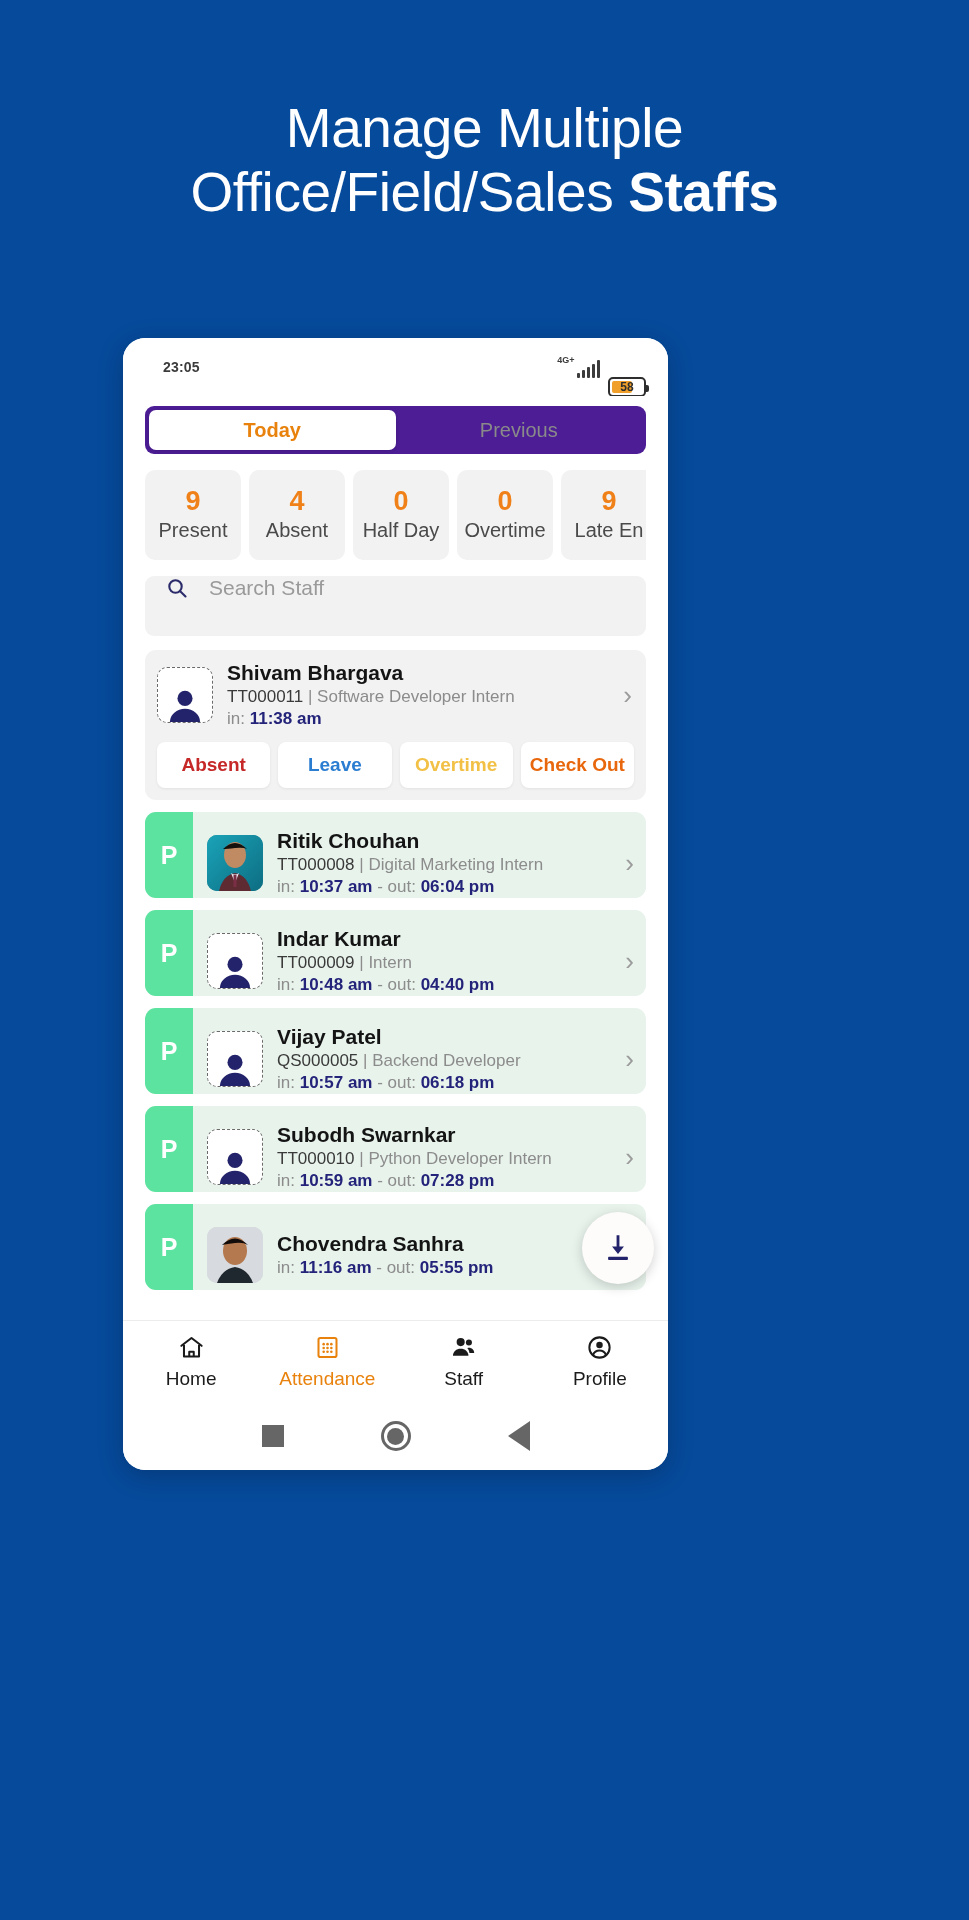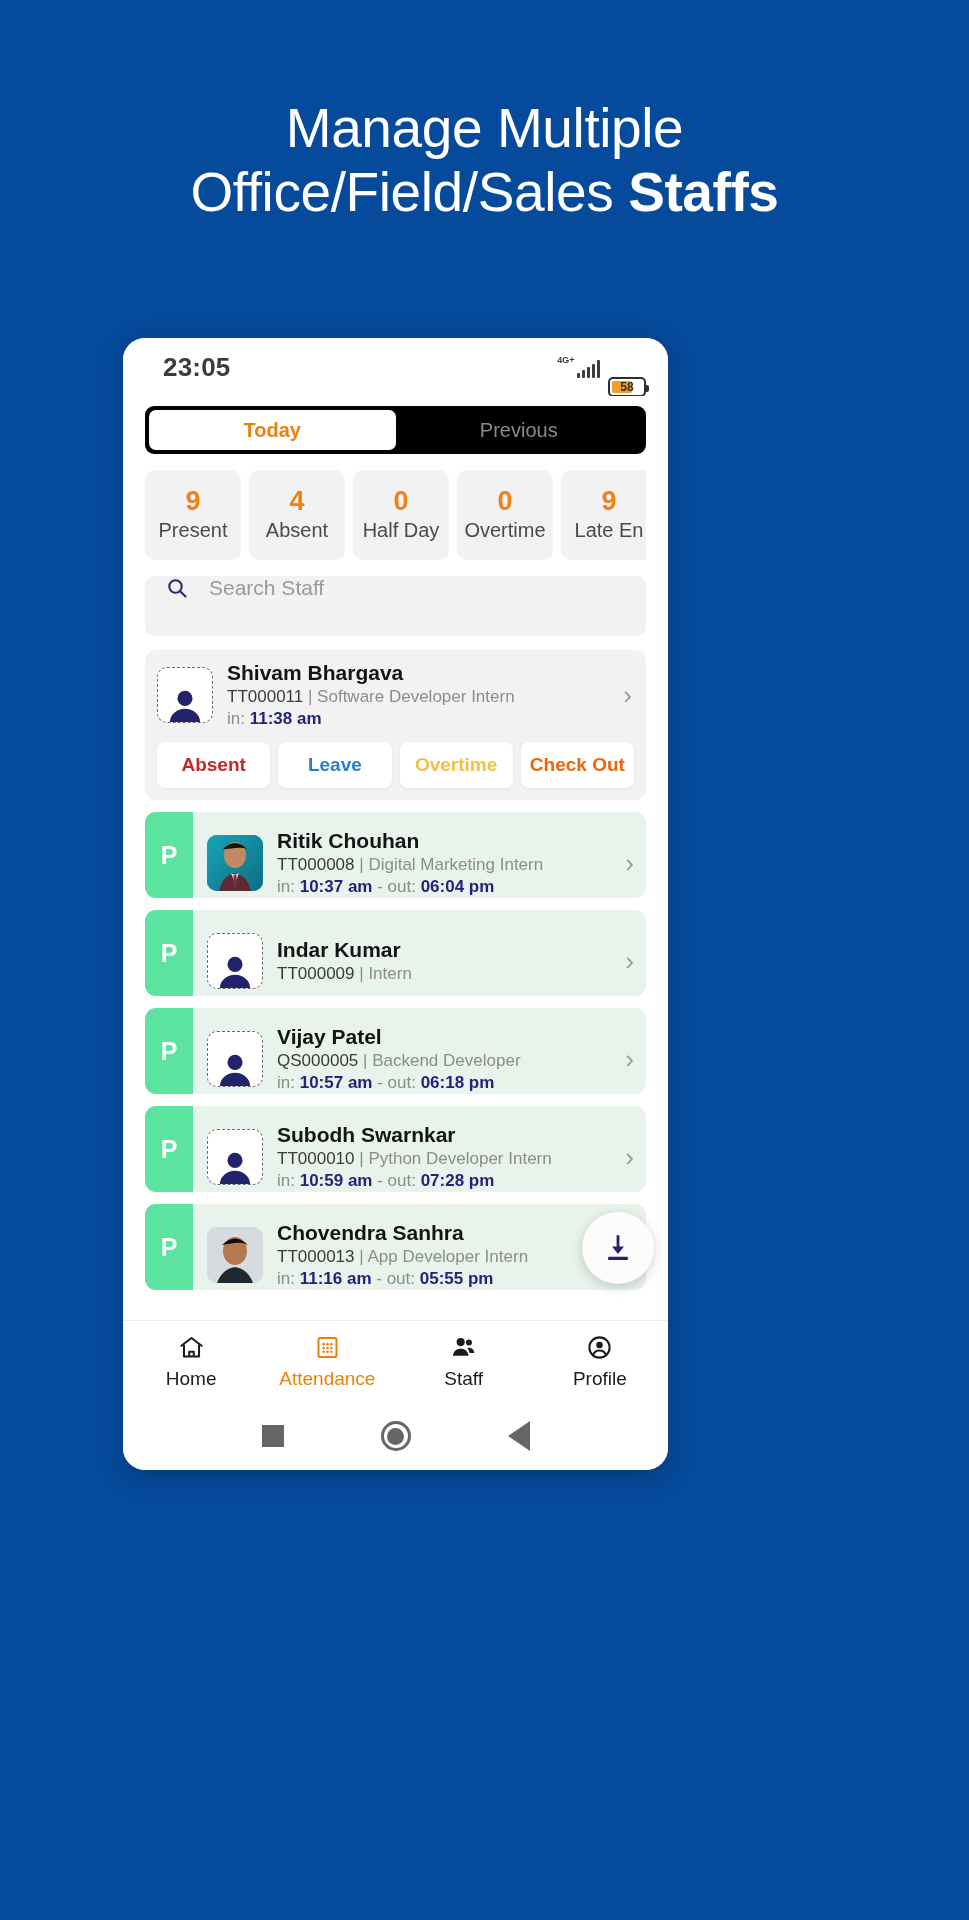--- a/index.html
+++ b/index.html
@@ -43,21 +43,21 @@
   .statusbar {
     height: 58px;
     flex: 0 0 58px;
     display: flex;
     align-items: center;
     justify-content: space-between;
     padding: 0 22px 0 40px;
     background: #ffffff;
   }
   .status-time {
-    font-size: 26px;
+    font-size: 14px;
     font-weight: 700;
     color: #3c3c3c;
     letter-spacing: 0.2px;
   }
   .status-right { display: flex; align-items: center; gap: 8px; }
   .net-stack { display: flex; align-items: flex-end; gap: 2px; justify-content: center; }
   .net-label {
     font-size: 9px; color: #3c3c3c; font-weight: 700;
     line-height: 1; margin-bottom: 13px;
   }
@@ -89,21 +89,21 @@
     position: relative;
     overflow: hidden;
     background: #ffffff;
     padding: 0 22px;
   }
 
   
   .tabs {
     margin-top: 10px;
     height: 48px;
-    background: #000000;
+    background: #4c1d95;
     border-radius: 9px;
     display: flex;
     padding: 4px;
   }
   .tab {
     flex: 1;
     display: flex; align-items: center; justify-content: center;
     font-size: 20px;
     color: #8a8a8a;
     border-radius: 7px;
@@ -392,20 +392,21 @@
         <div class="p-body">
           <div class="avatar">
             <svg class="person-svg" viewBox="0 0 40 36">
               <circle cx="20" cy="11" r="8" fill="#23236B"></circle>
                 <path d="M4 36 a16 14 0 0 1 32 0 z" fill="#23236B"></path>
             </svg>
           </div>
           <div class="info">
             <div class="nm">Indar Kumar</div>
             <div class="meta"><span class="code">TT000009</span> | <span>Intern</span></div>
+            <div class="times"><span>in: </span><b>10:48 am</b><span> - out: </span><b>04:40 pm</b></div>
           </div>
           <div class="chev">›</div>
         </div>
       </div>
 
       <div class="p-row">
         <div class="p-badge">P</div>
         <div class="p-body">
           <div class="avatar">
             <svg class="person-svg" viewBox="0 0 40 36">
@@ -446,21 +447,20 @@
           <div class="avatar photo" style="background:#cfd4d8">
             <svg class="ph-face" viewBox="0 0 56 56">
               <rect width="56" height="56" fill="#d7dbdf"></rect>
               <ellipse cx="28" cy="24" rx="12" ry="14" fill="#b5794f"></ellipse>
               <path d="M15 18 q13 -13 26 0 q-5 -3 -13 -2 q-8 1 -13 2z" fill="#120d0b"></path>
               <path d="M10 56 q5 -14 18 -16 q13 2 18 16z" fill="#20282f"></path>
             </svg>
           </div>
           <div class="info">
             <div class="nm">Chovendra Sanhra</div>
-            <div class="meta"><span class="code">TT000013</span> | <span>App Developer Intern</span></div>
             <div class="times"><span>in: </span><b>11:16 am</b><span> - out: </span><b>05:55 pm</b></div>
           </div>
           <div class="chev">›</div>
         </div>
       </div>
 
     </div>
 
     <div class="fab">
       <svg width="34" height="34" viewBox="0 0 24 24" fill="#23236B">

